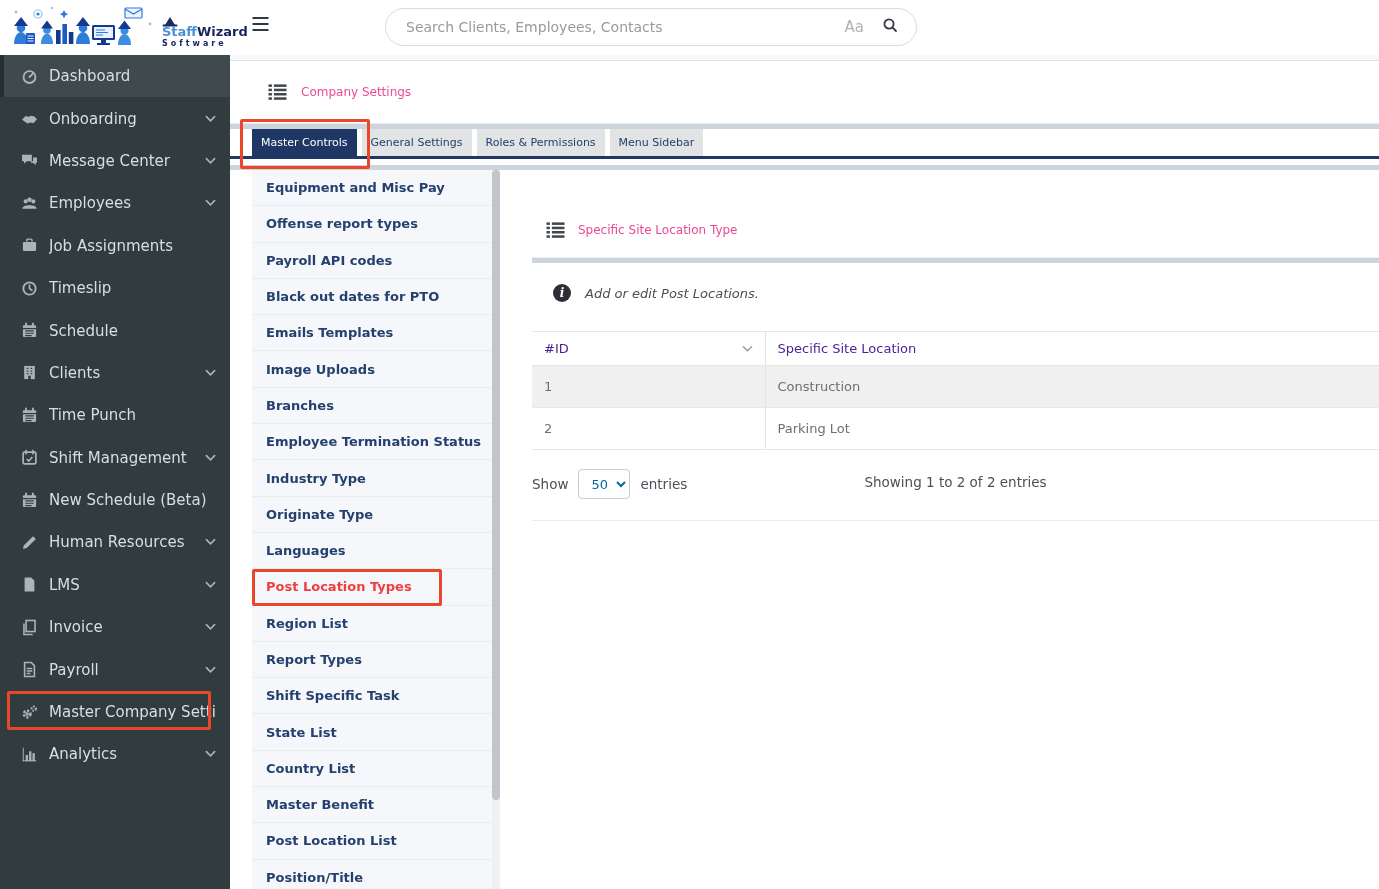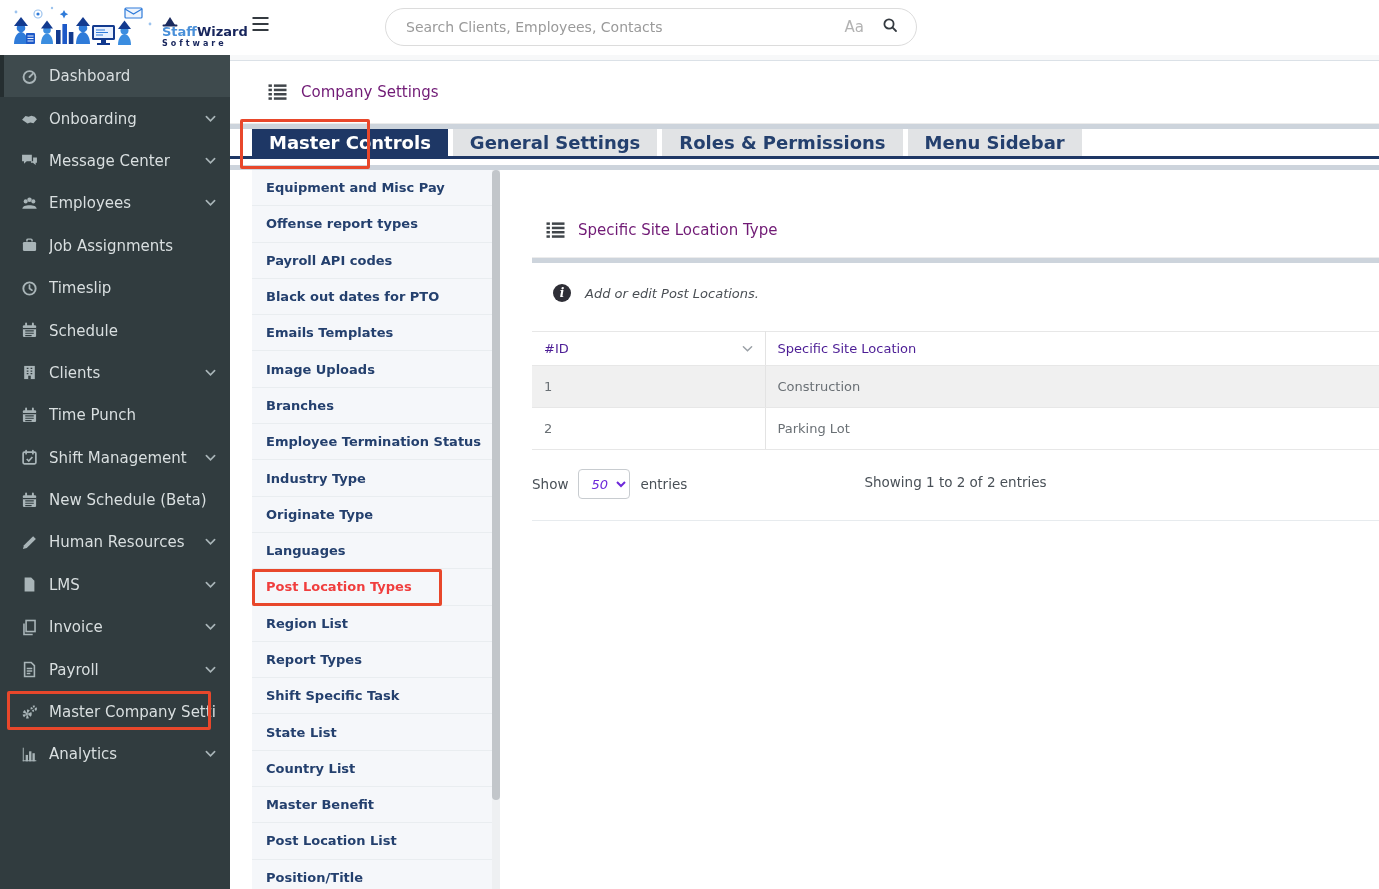--- a/index.html
+++ b/index.html
@@ -27,24 +27,24 @@
   .s-item { height:42.4px; display:flex; align-items:center; padding:0 14px 0 21px; cursor:pointer; }
   .s-item .icn { width:17px; height:17px; flex:0 0 17px; color:#a9b5b8; margin-right:11px; }
   .s-item .lbl { font-size:15px; color:#d9dfe0; white-space:nowrap; overflow:hidden; }
   .s-item .chev { width:11px; height:8px; margin-left:auto; color:#a9b5b8; flex:0 0 11px; }
   .s-item.active { background:#3e4a4d; border-left:4px solid #252e30; padding-left:17px; }
 
   
   .main { position:absolute; left:230px; top:55px; width:1149px; height:834px; background:#fff; display:flex; flex-direction:column; }
   .topstrip { height:6px; background:#f7f8f9; border-bottom:1px solid #dbe1e7; }
   .page-header { height:63px; display:flex; align-items:center; padding-left:38px; gap:14px; border-bottom:1px solid #ececec; }
-  .page-title, .panel-title { font-size:15px; color:#701a75; }
+  .page-title, .panel-title { font-size:12px; color:#ec4899; }
   .band { height:5px; background:#cdd4dc; }
   .tabs-row { padding-left:22px; display:flex; gap:5px; align-items:flex-end; height:30px; border-bottom:3px solid #1e3765; }
-  .tab { height:27px; line-height:27px; padding:0 17px; background:#e1e3e5; color:#24406e; font-size:18px; font-weight:bold; white-space:nowrap; cursor:pointer; }
+  .tab { height:27px; line-height:27px; padding:0 9px; background:#e1e3e5; color:#24406e; font-size:11px; font-weight:normal; white-space:nowrap; cursor:pointer; }
   .tab.active { background:#1e3765; color:#fff; }
   .white-gap { height:6px; }
 
   .columns { flex:1; display:flex; overflow:hidden; }
   .settings-col { margin-left:22px; width:248px; background:#f5f7fa; position:relative; overflow:hidden; }
   .settings-rows { margin-right:8px; }
   .sl-item { height:36.3px; display:flex; align-items:center; padding:0 14px; border-bottom:1px solid #e9edf0; font-size:13px; font-weight:600; color:#24406e; white-space:nowrap; overflow:hidden; cursor:pointer; }
   .sl-item.active-red { color:#f03e3e; }
   .sl-scrollbar { position:absolute; right:0; top:0; width:8px; height:100%; background:#eef0f2; }
   .sl-thumb { width:8px; height:630px; background:#c2c6ca; border-radius:4px; }
@@ -57,21 +57,21 @@
 
   table.data { width:100%; border-collapse:collapse; font-size:13px; margin-top:29px; }
   table.data th { text-align:left; font-weight:400; color:#4c1d95; padding:9px 12px; border-top:1px solid #e7e7e7; border-bottom:1px solid #e7e7e7; }
   table.data th.col-id, table.data td.col-id { width:233px; border-right:1px solid #e3e3e3; }
   table.data td { padding:13px 12px; color:#6a7075; border-bottom:1px solid #e7e7e7; }
   tr.row-odd { background:#f0f0f0; }
   .th-inner { display:flex; align-items:center; justify-content:space-between; }
   .sort-chev { color:#9aa0a6; width:11px; height:8px; }
 
   .table-footer { margin-top:14px; display:flex; align-items:center; position:relative; height:40px; font-size:13.5px; color:#495057; }
-  .table-footer select { margin:0 10px; width:52px; height:30px; border:1px solid #c8ccd0; border-radius:4px; font-size:13px; color:#6d28d9; font-family:inherit; padding-left:8px; background:#fff;font-style:italic; }
+  .table-footer select { margin:0 10px; width:52px; height:30px; border:1px solid #c8ccd0; border-radius:4px; font-size:13px; color:#0369a1; font-family:inherit; padding-left:8px; background:#fff; }
   .summary { position:absolute; left:50%; transform:translateX(-50%); top:10px; white-space:nowrap; }
   .bottom-divider { margin-top:16px; border-bottom:1px solid #e7ebee; }
 
   
   .callout { position:absolute; border:3px solid #e8472b; border-radius:2px; z-index:60; pointer-events:none; background:transparent; }
   .co-tab { left:240px; top:119px; width:130px; height:50px; }
   .co-list { left:252px; top:569px; width:190px; height:37px; }
   .co-side { left:7px; top:691px; width:204px; height:39px; }
 
   .icn, .chev, .list-icn { display:block; }

